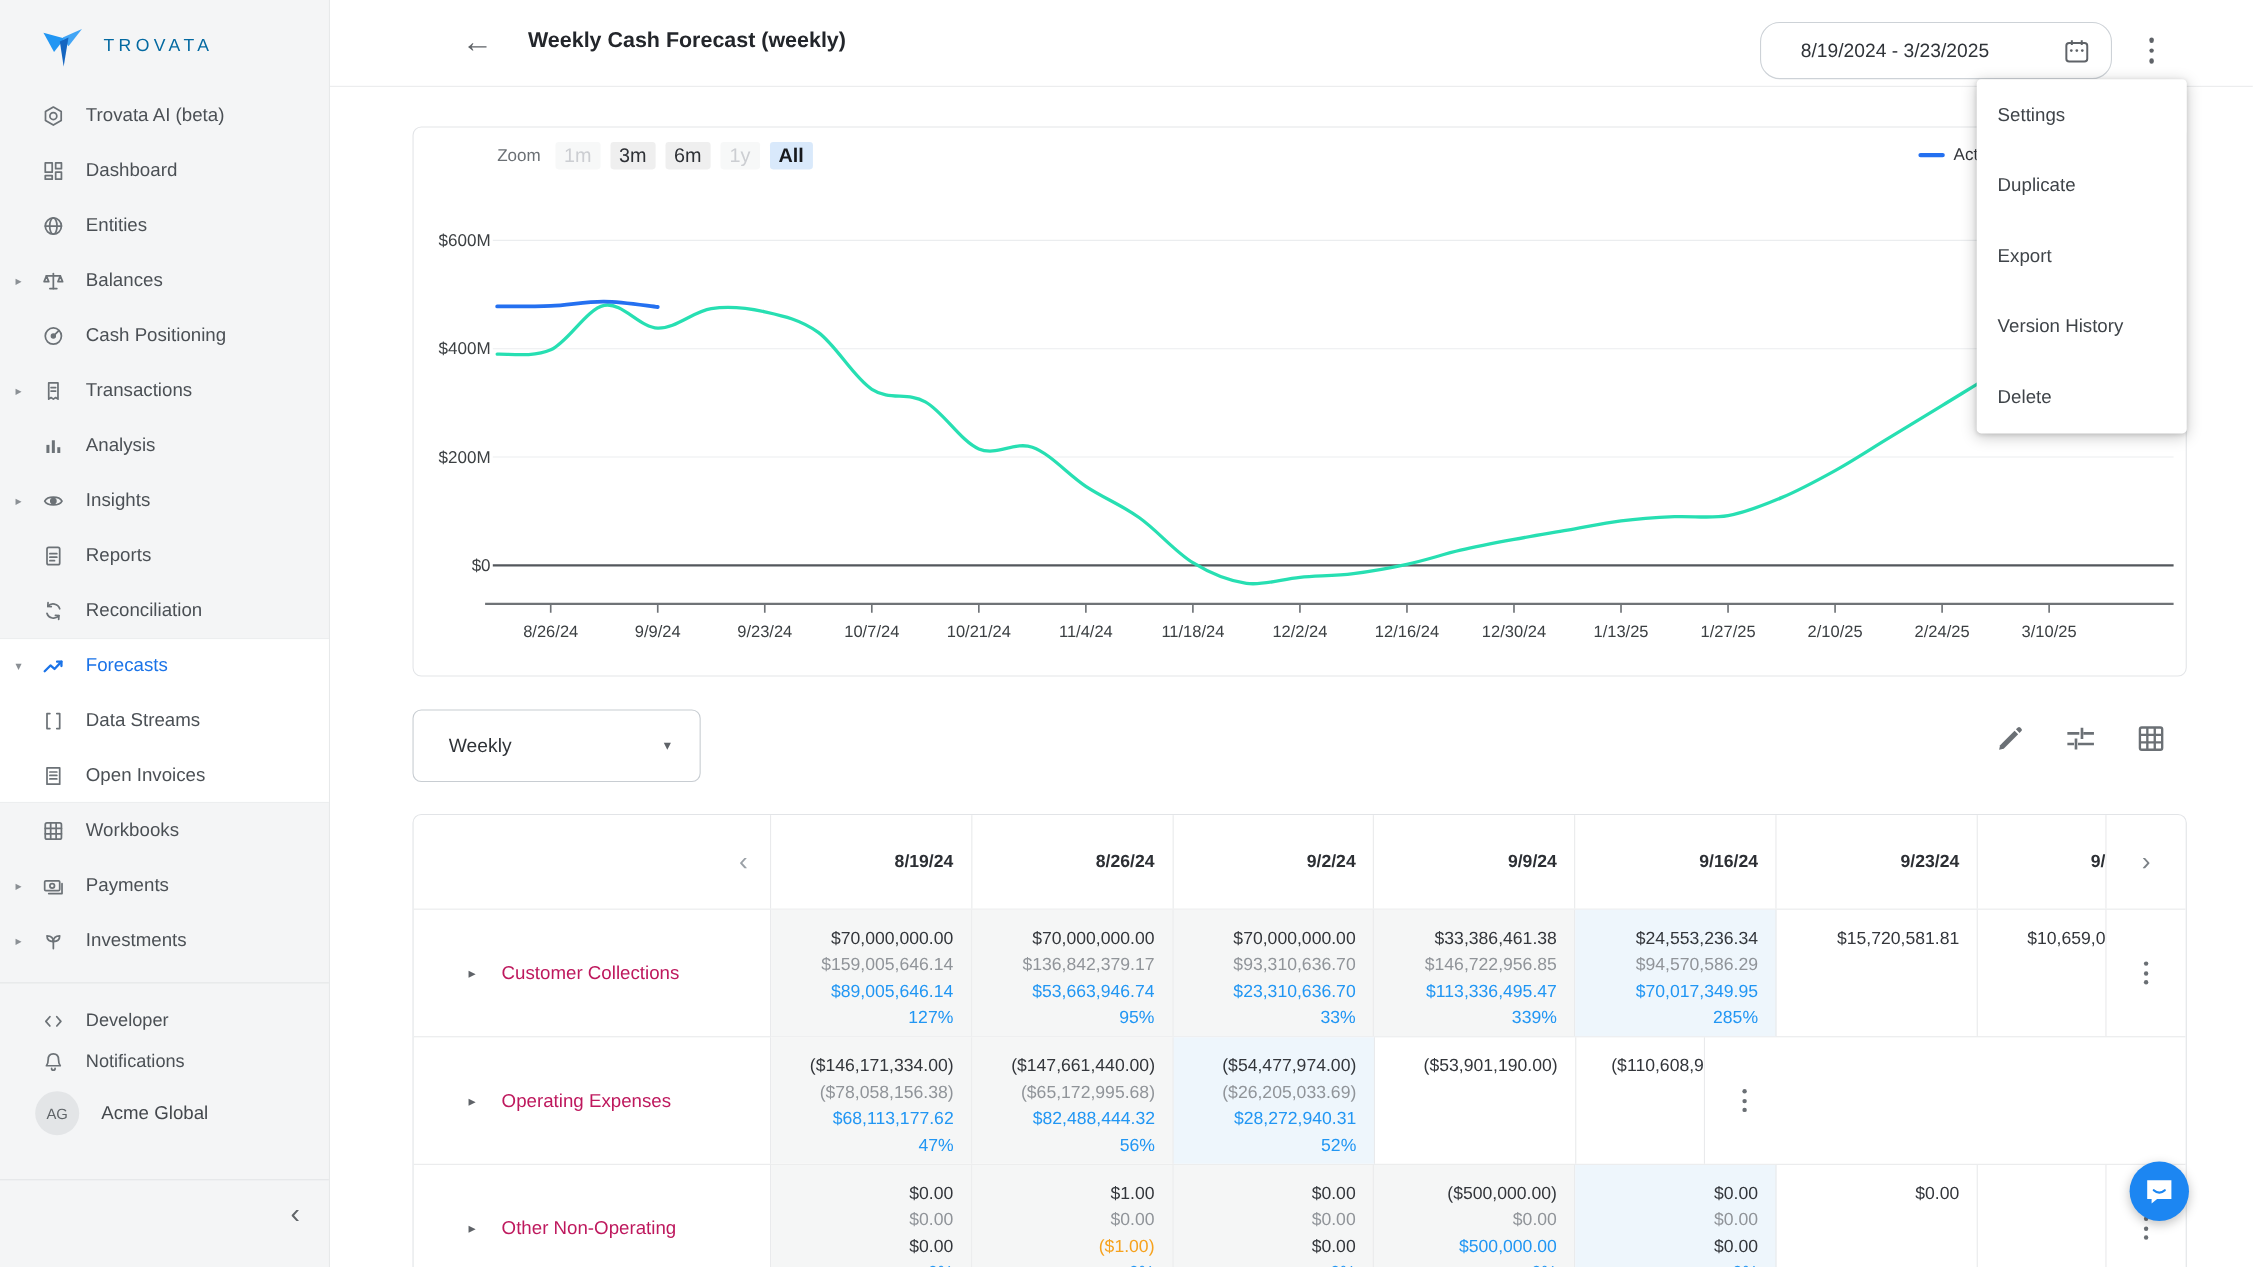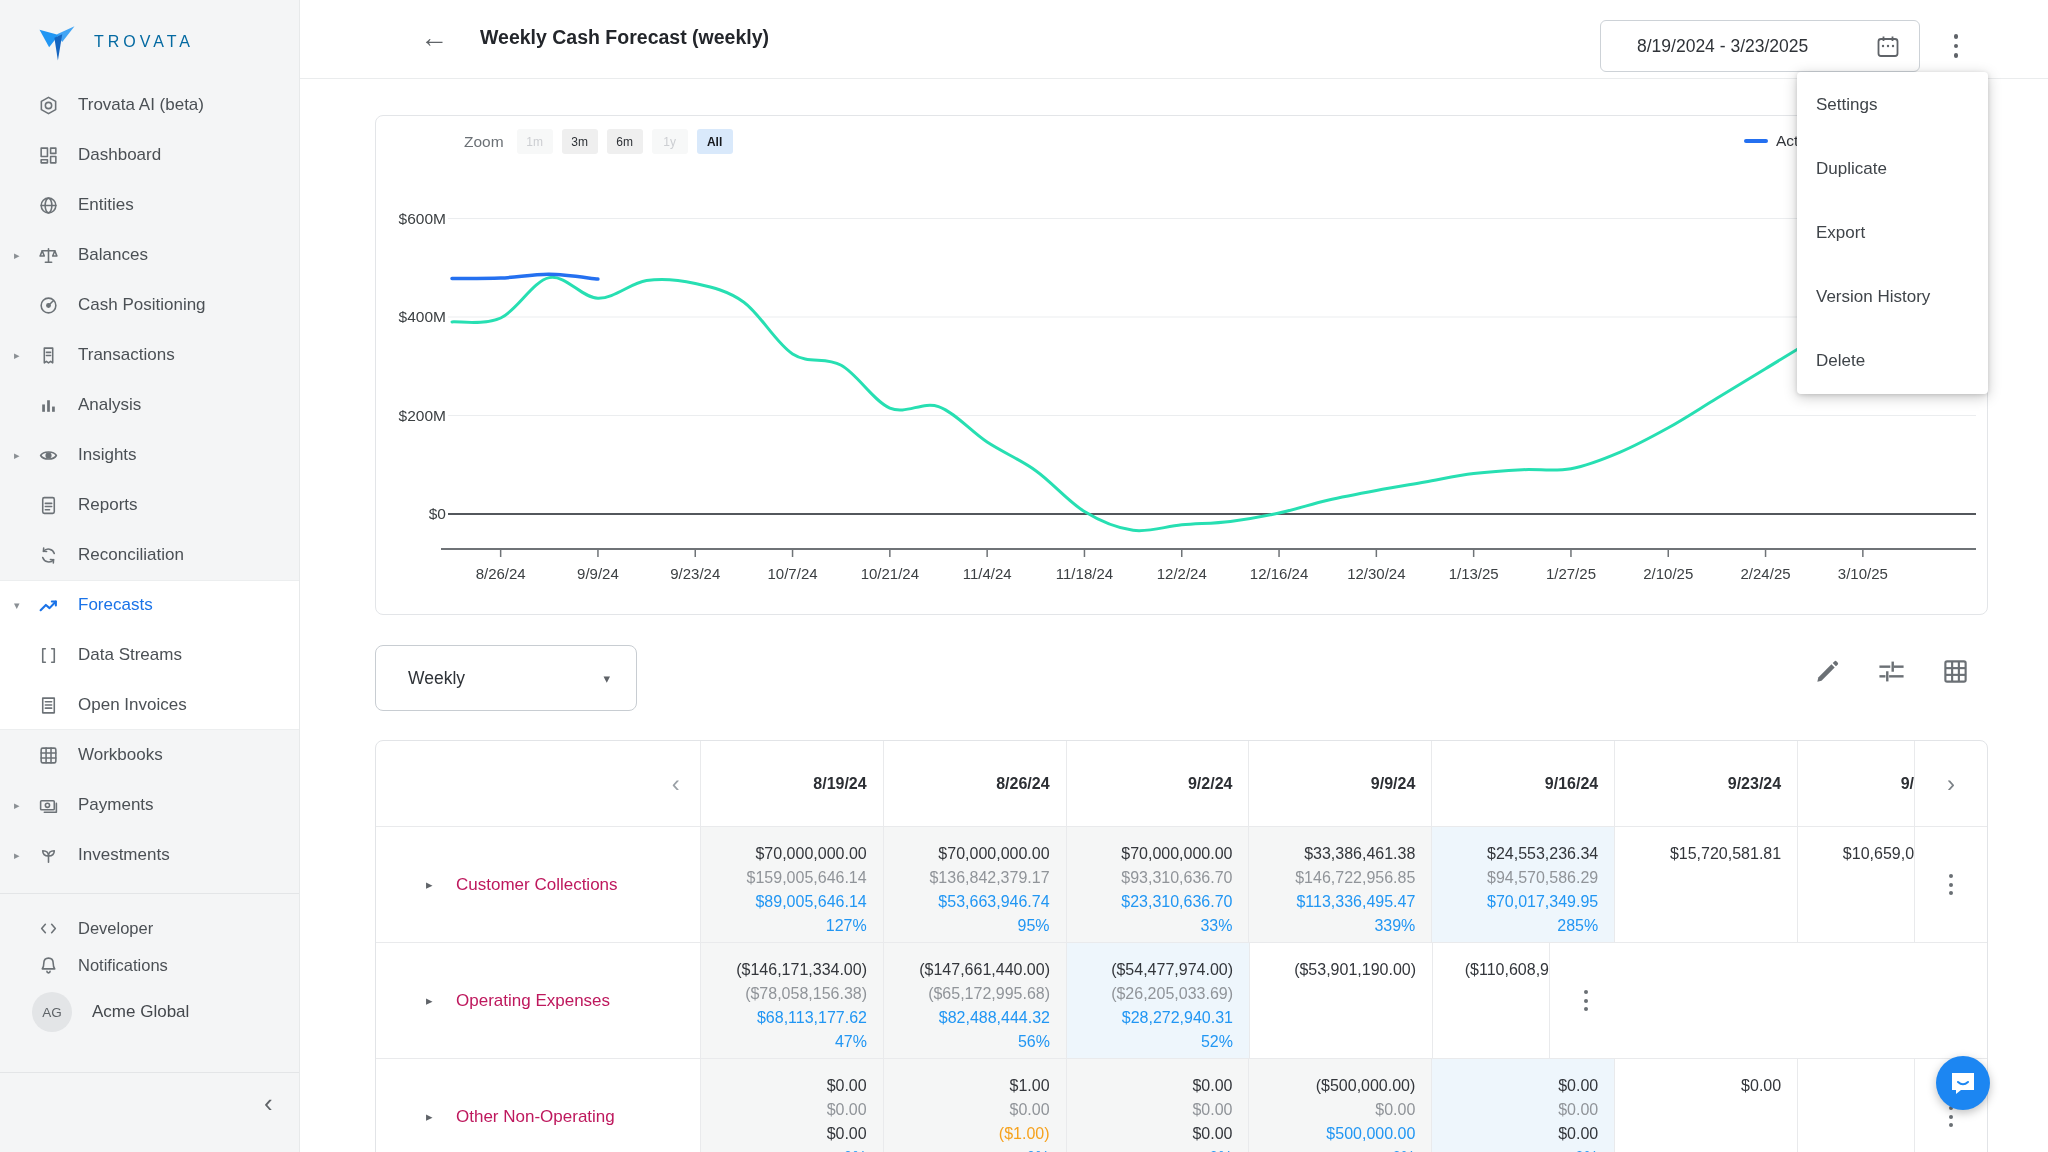--- a/index.html
+++ b/index.html
@@ -29,33 +29,33 @@
   #account .label { position:absolute; left:92px; font-size:17px; color:#44484d; }
   #side-div2 { position:absolute; left:0; top:1072px; width:100%; border-top:1px solid #e3e5e7; }
   #collapse { position:absolute; left:264px; top:1088px; font-size:26px; color:#606468; cursor:pointer; }
 
   
   #topbar { position:absolute; left:300px; top:0; width:1748px; height:79px; background:#fff;
     border-bottom:1px solid #eaeced; }
   #back-arrow { position:absolute; left:120px; top:22px; font-size:28px; color:#606468; cursor:pointer; }
   #page-title { position:absolute; left:180px; top:26px; font-size:19.5px; font-weight:700; color:#23262b; }
   #date-box { position:absolute; left:1300px; top:20px; width:320px; height:52px; border:1px solid #cdd2d7;
-    border-radius:6px; background:#fff; display:flex; align-items:center; cursor:pointer; }
+    border-radius:18px; background:#fff; display:flex; align-items:center; cursor:pointer; }
   #date-box .date-text { position:absolute; left:36px; font-size:17.5px; color:#2f3338; }
   #date-box .cal { position:absolute; right:18px; top:13px; }
   #kebab-top { position:absolute; left:1644px; top:25px; width:24px; height:42px; display:flex;
     flex-direction:column; align-items:center; justify-content:center; gap:5px; cursor:pointer;}
   #kebab-top i { width:4.5px; height:4.5px; border-radius:50%; background:#5f6368; }
 
   
   #chart-card { position:absolute; left:375px; top:115px; width:1613px; height:500px; background:#fff;
     border:1px solid #e3e5e8; border-radius:8px; }
   #zoom-bar { position:absolute; left:76px; top:13px; display:flex; align-items:center; gap:9px; }
-  #zoom-bar .zoom-label { font-size:15.5px; color:#6b7075; margin-right:4px;margin-left:12px; }
-  .zoom-btn { min-width:36px; height:25px; padding:0 8px; border-radius:3px; font-size:12px;
+  #zoom-bar .zoom-label { font-size:15.5px; color:#6b7075; margin-right:4px; }
+  .zoom-btn { min-width:36px; height:25px; padding:0 8px; border-radius:3px; font-size:18px;
     display:flex; align-items:center; justify-content:center; cursor:pointer; background:#efefef; color:#2e3136;}
   .zoom-btn.disabled { background:#f7f8f8; color:#ccced2; }
   .zoom-btn.selected { background:#d9e9fb; color:#17191d; font-weight:700; }
   #legend { position:absolute; left:1368px; top:16px; display:flex; align-items:center; gap:8px; cursor:pointer;}
   #legend .dash { width:24px; height:3.5px; border-radius:2px; }
   #legend .legend-label { font-size:15.5px; color:#33363b; }
   #chart-svg { position:absolute; left:0; top:0; }
 
   
   #period-select { position:absolute; left:375px; top:645px; width:262px; height:66px; border:1px solid #c8cdd2;

